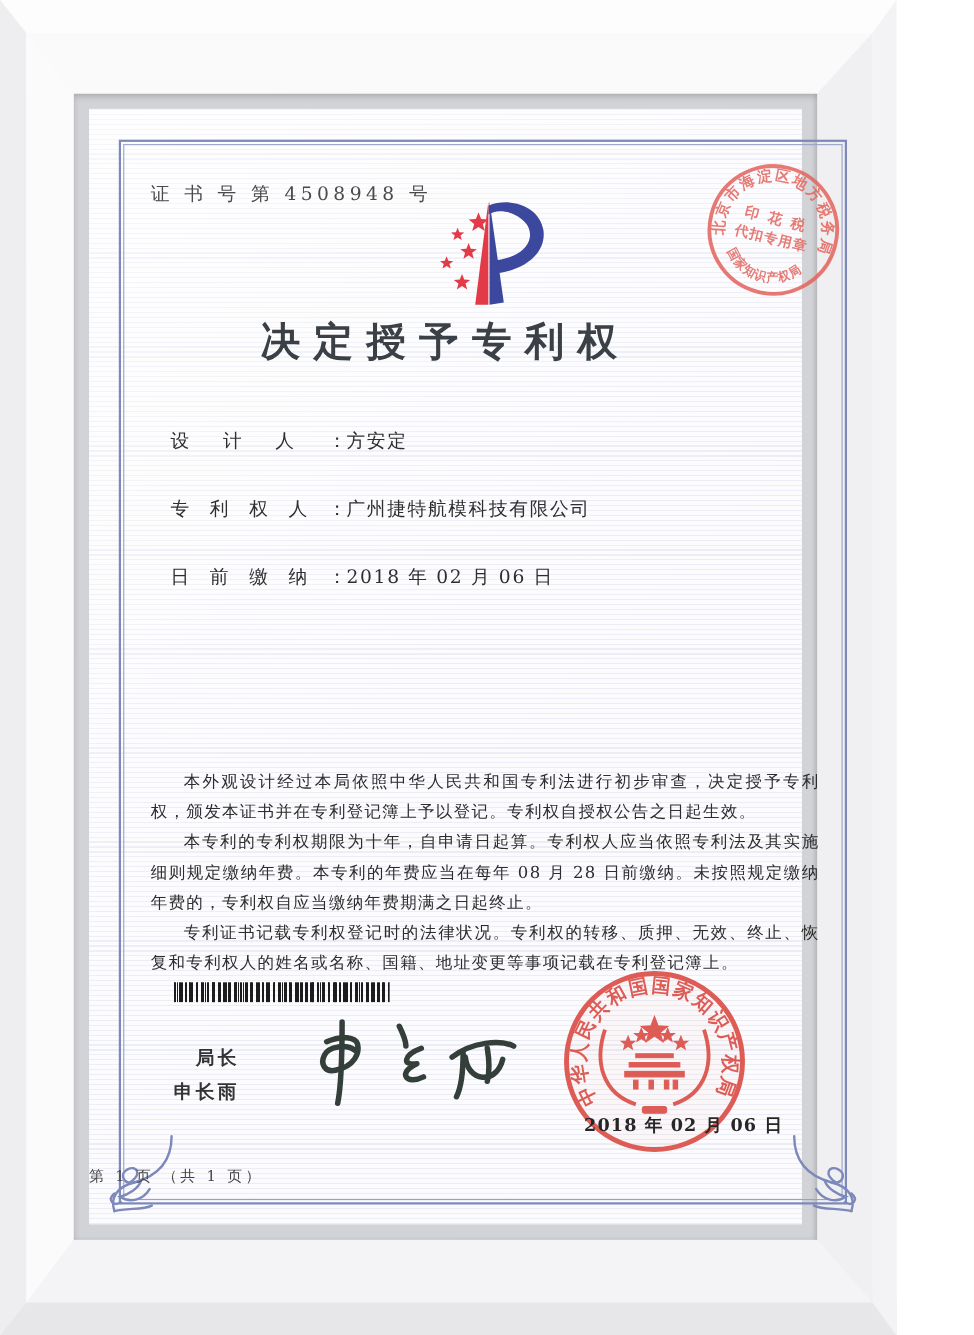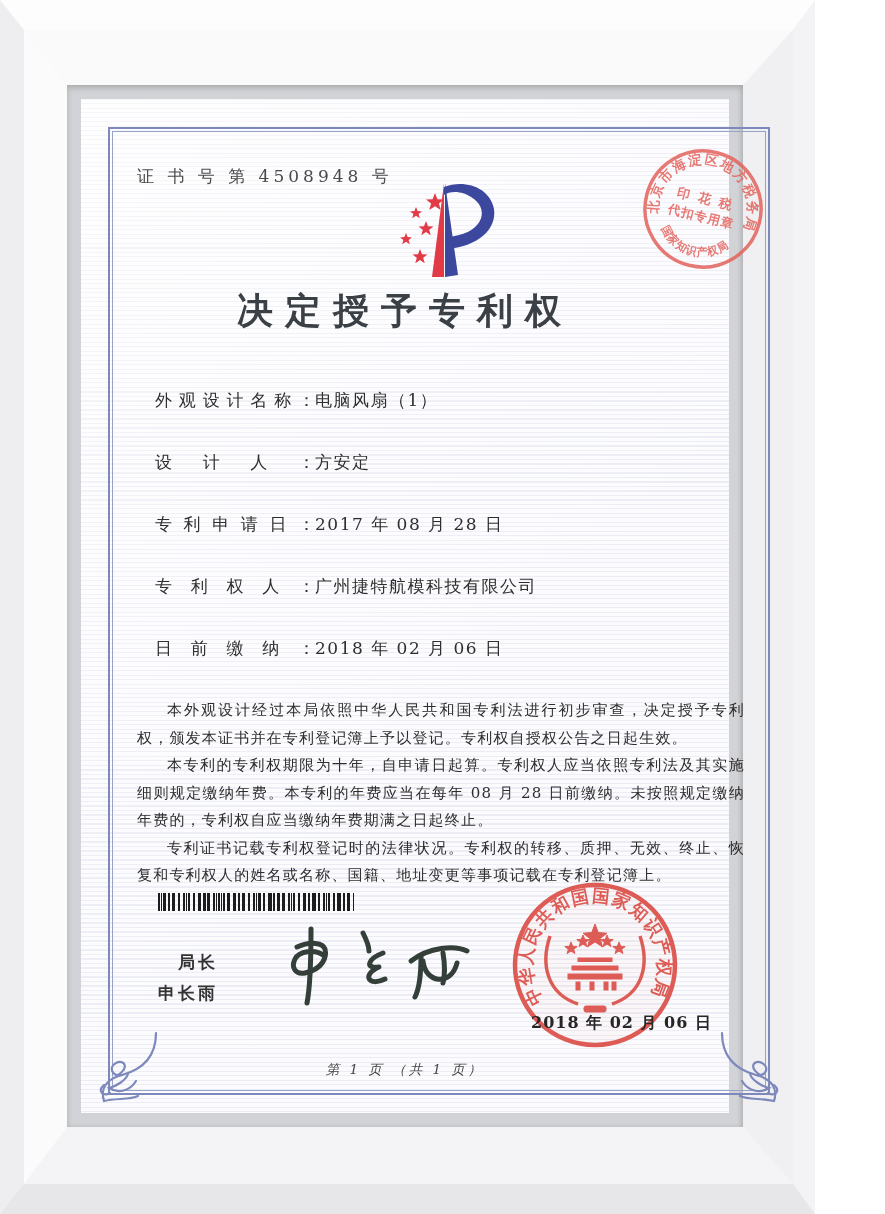--- a/index.html
+++ b/index.html
@@ -76,22 +76,22 @@
 
   .stamp{position:absolute;left:556px;top:44px;width:132px;height:132px;
     transform:rotate(14deg);opacity:0.85;}
   .stamp .ring{stroke:#e4635c;stroke-width:3.5;fill:none;}
   .stamp text{fill:#e4635c;font-family:"DejaVu Sans","Liberation Sans",sans-serif;font-weight:700;}
   .stamp .arc-top{font-size:13.5px;letter-spacing:2px;}
   .stamp .arc-bottom{font-size:11.5px;letter-spacing:1px;}
   .stamp .center1{font-size:13px;letter-spacing:2px;}
   .stamp .center2{font-size:12.5px;letter-spacing:1px;}
 
-  .page-footer{position:absolute;left:0;top:962px;width:100%;text-align:center;
-    font-size:13.5px;color:#454545;letter-spacing:3px;font-style:italic;}
+  .page-footer{position:absolute;left:0;top:962px;width:100%;text-align:left;
+    font-size:13.5px;color:#454545;letter-spacing:3px;}
 </style>
 </head>
 <body>
 
 <div class="photo">
   <div class="frame-outer"></div>
   <div class="frame-inner"></div>
 
   <div class="mat">
     <div class="paper">
@@ -125,27 +125,21 @@
           <polygon points="48,44 50,49.2 55.5,49.5 51.2,52.8 52.7,58.2 48,55.1 43.3,58.2 44.8,52.8 40.5,49.5 46,49.2"></polygon>
           <polygon points="28,56 29.6,60.1 34,60.4 30.6,63 31.8,67.2 28,64.8 24.2,67.2 25.4,63 22,60.4 26.4,60.1"></polygon>
           <polygon points="42,72 44,77.2 49.5,77.5 45.2,80.8 46.7,86.2 42,83.1 37.3,86.2 38.8,80.8 34.5,77.5 40,77.2"></polygon>
         </g>
       </svg>
 
       <h1 class="title">决定授予专利权</h1>
 
       <div class="fields">
         <div class="frow">
-          <span class="flabel">外观设计名称：</span><span class="fvalue">电脑风扇（1）</span>
-        </div>
-        <div class="frow">
           <span class="flabel">设计人：</span><span class="fvalue">方安定</span>
-        </div>
-        <div class="frow">
-          <span class="flabel">专利申请日：</span><span class="fvalue">2017 年 08 月 28 日</span>
         </div>
         <div class="frow">
           <span class="flabel">专利权人：</span><span class="fvalue">广州捷特航模科技有限公司</span>
         </div>
         <div class="frow">
           <span class="flabel">日前缴纳：</span><span class="fvalue">2018 年 02 月 06 日</span>
         </div>
       </div>
 
       <div class="body-text">

